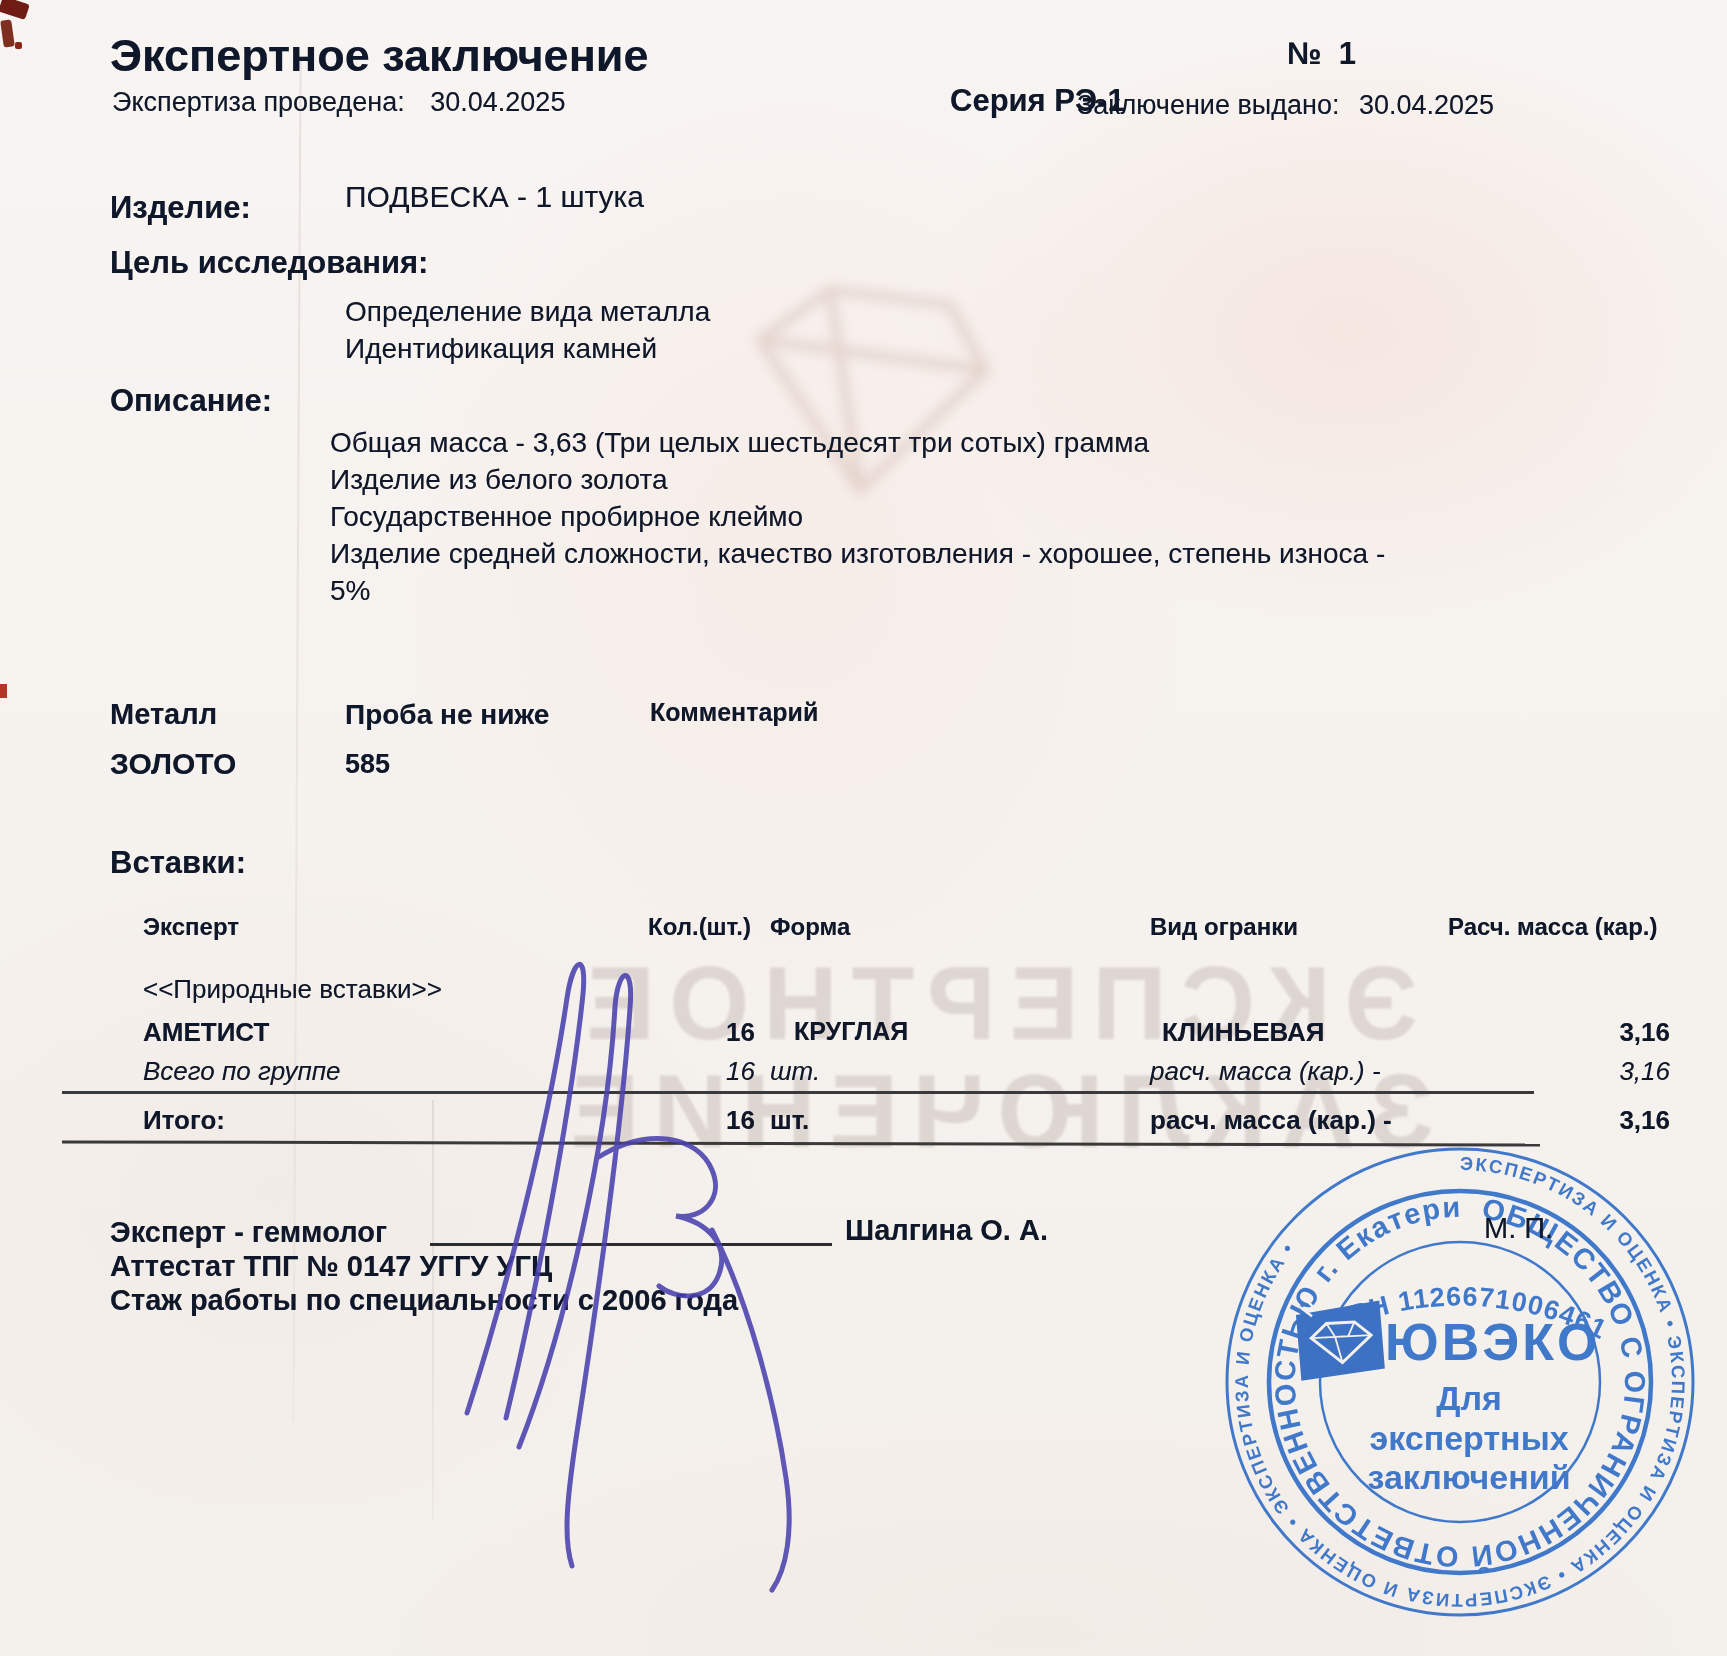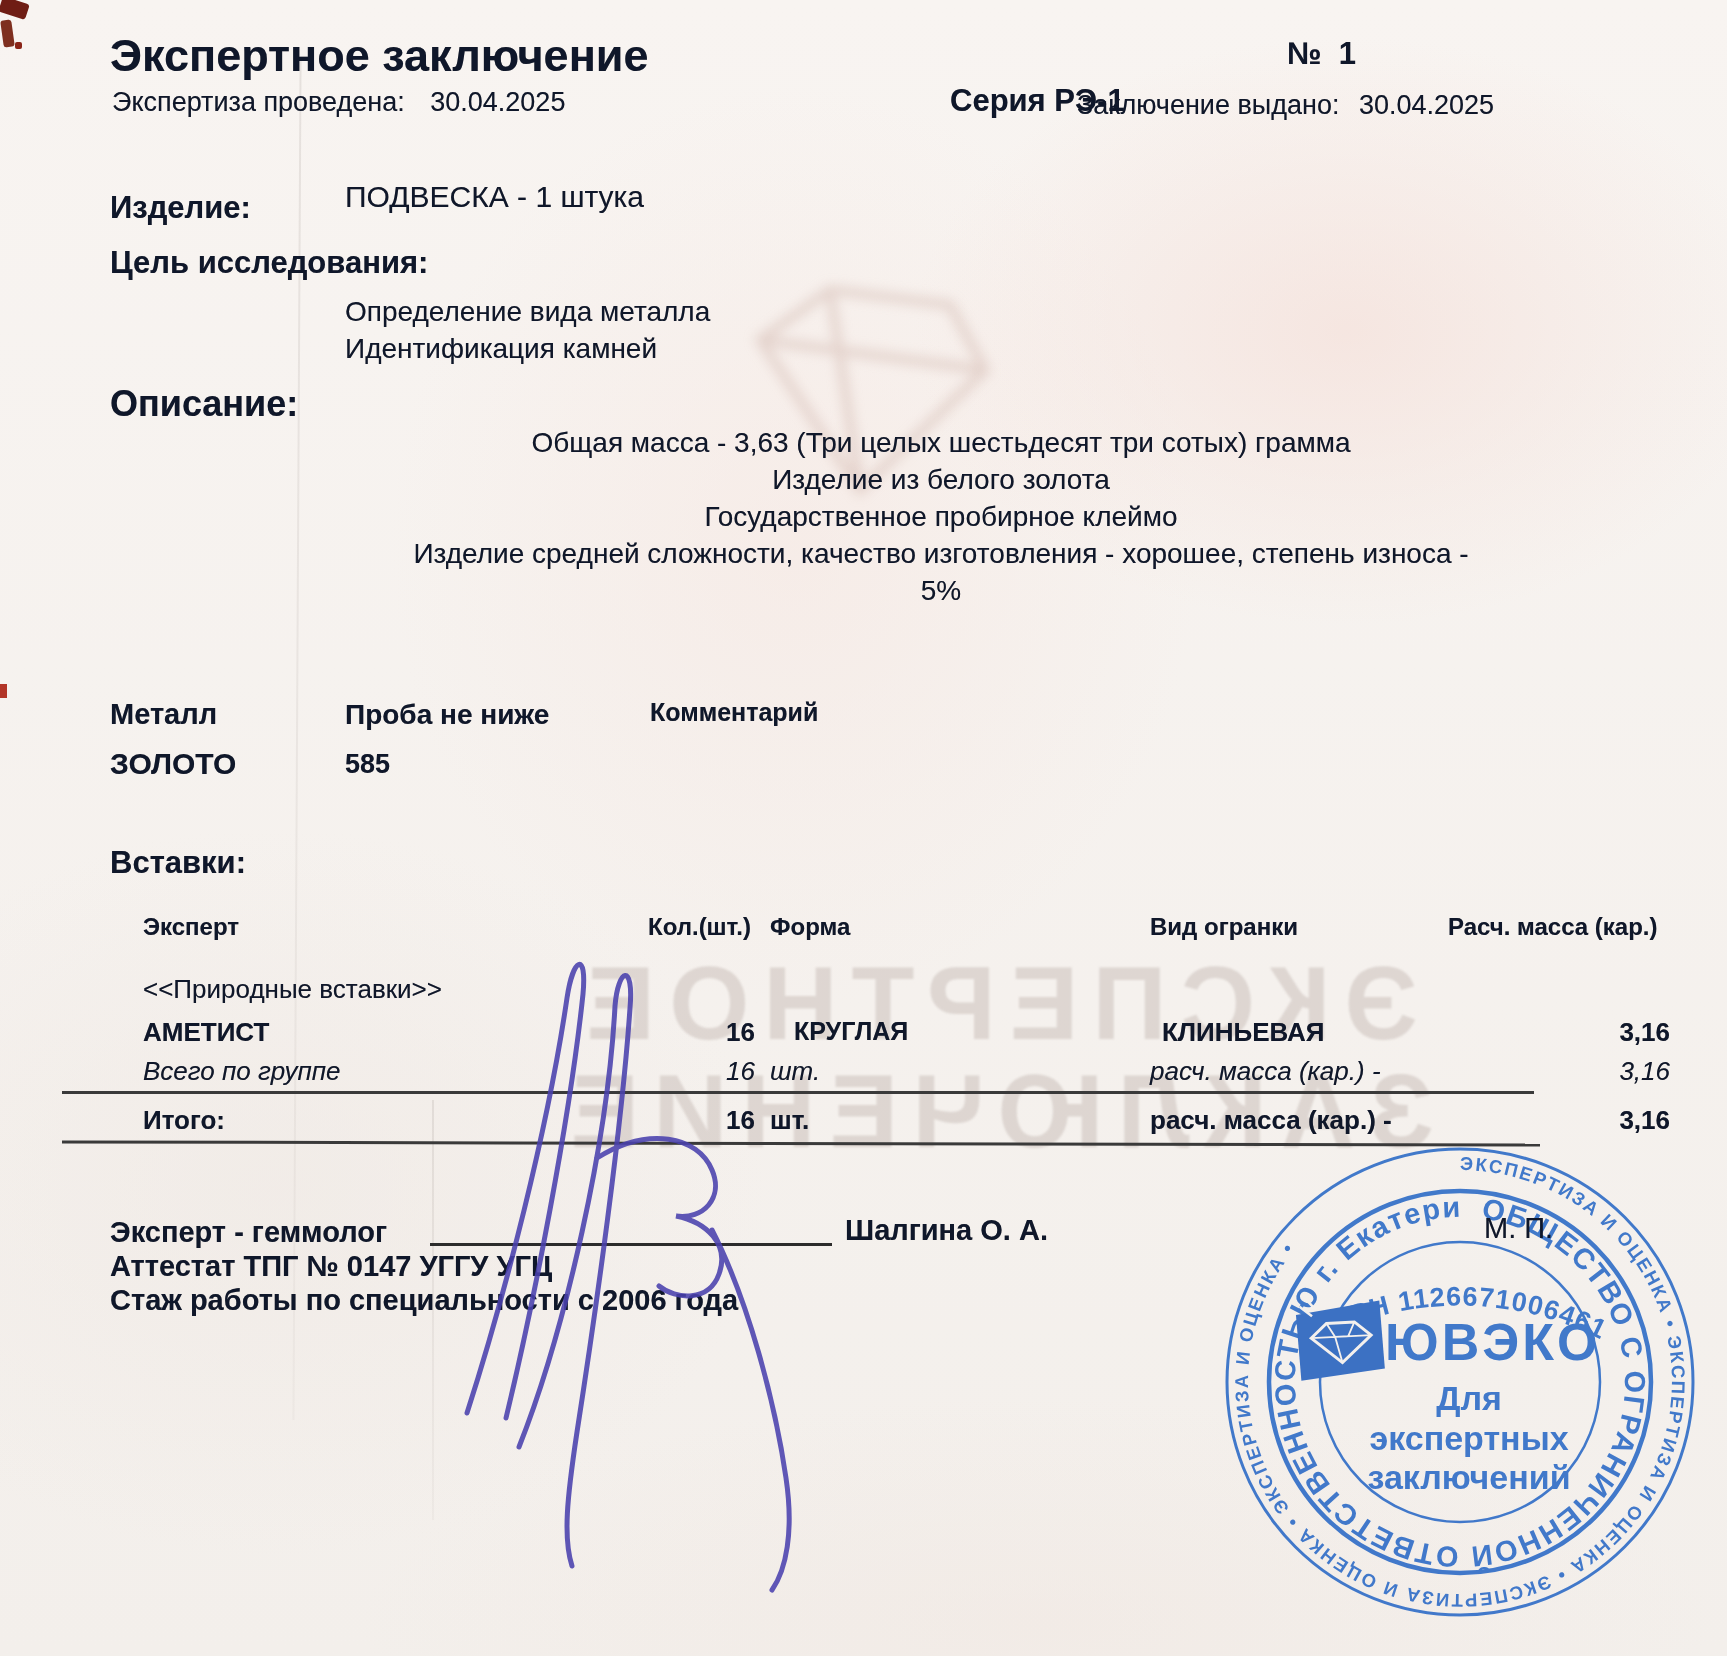--- a/index.html
+++ b/index.html
@@ -66,22 +66,22 @@
   <span style="margin-left:12px;">30.04.2025</span>
 </div>
 
 <div class="abs content doctext b" style="left:110px;top:190px;font-size:31px;">Изделие:</div>
 <div class="abs content doctext" style="left:345px;top:180px;font-size:30px;">ПОДВЕСКА -  1 штука</div>
 
 <div class="abs content doctext b" style="left:110px;top:245px;font-size:31px;">Цель исследования:</div>
 <div class="abs content doctext" style="left:345px;top:296px;font-size:28px;">Определение вида металла</div>
 <div class="abs content doctext" style="left:345px;top:333px;font-size:28px;">Идентификация камней</div>
 
-<div class="abs content doctext b" style="left:110px;top:383px;font-size:36px;">Описание:</div>
-<div class="abs content doctext pre" style="left:351px;top:424px;font-size:28px;line-height:37px;width:1180px;white-space:pre-line;text-align:center;">Общая масса -  3,63 (Три целых шестьдесят три  сотых) грамма
+<div class="abs content doctext b" style="left:110px;top:383px;font-size:31px;">Описание:</div>
+<div class="abs content doctext pre" style="left:330px;top:424px;font-size:28px;line-height:37px;width:1180px;white-space:pre-line;">Общая масса -  3,63 (Три целых шестьдесят три  сотых) грамма
 Изделие из белого золота
 Государственное пробирное клеймо
 Изделие средней сложности, качество изготовления - хорошее, степень износа -
 5%</div>
 
 <div class="abs content doctext b" style="left:110px;top:698px;font-size:29px;">Металл</div>
 <div class="abs content doctext b" style="left:345px;top:699px;font-size:28px;">Проба не ниже</div>
 <div class="abs content doctext b" style="left:650px;top:698px;font-size:25px;">Комментарий</div>
 <div class="abs content doctext b" style="left:110px;top:747px;font-size:30px;">ЗОЛОТО</div>
 <div class="abs content doctext b" style="left:345px;top:749px;font-size:27px;">585</div>

